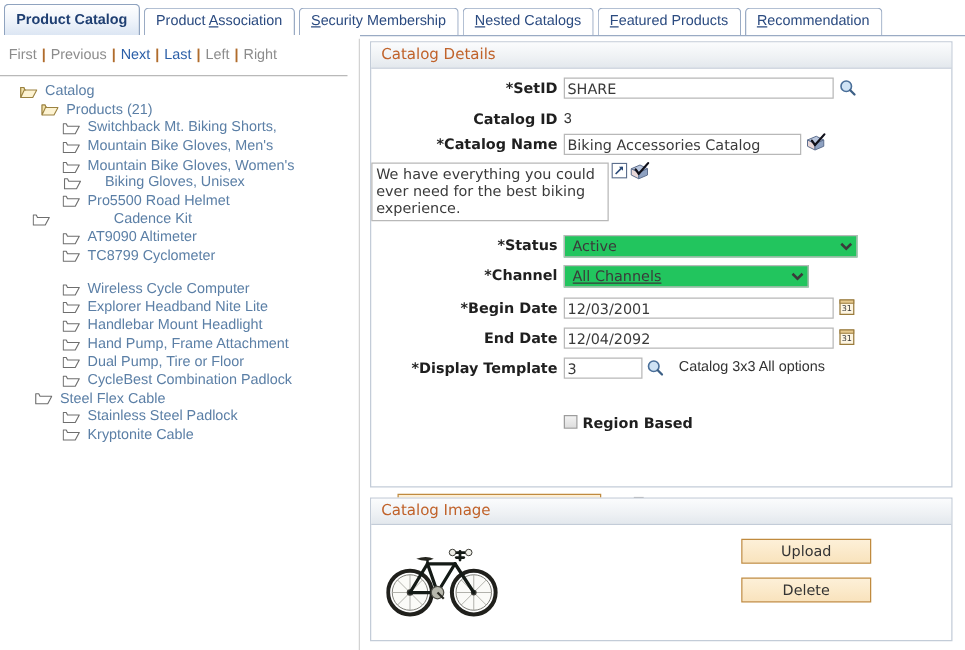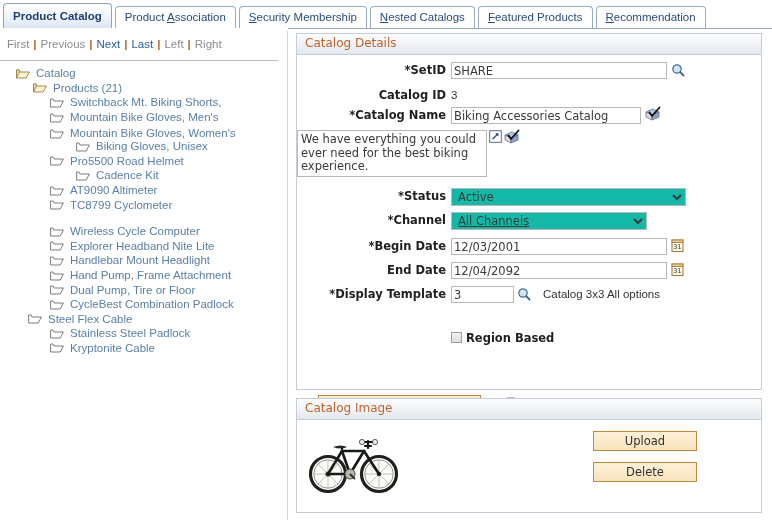--- a/index.html
+++ b/index.html
@@ -111,21 +111,21 @@
     font-family:"DejaVu Sans","Liberation Sans",sans-serif;
     font-size:11.5px;
     color:#3a3a3a;
     padding:1px 2px;
     box-sizing:border-box;
     outline:none;
   }
   input.t{height:17px;line-height:15px;}
   textarea.t{resize:none;line-height:13.5px;padding:2px 3px;}
   select.s{
-    border:1px solid #b8b8b8;background:#14b8a6;
+    border:1px solid #b8b8b8;background:#22c55e;
     font-family:"DejaVu Sans","Liberation Sans",sans-serif;
     font-size:11.5px;color:#3a3a3a;height:18px;
     box-sizing:border-box;padding-left:2px;
   }
 
   
   .iconbtn{display:inline-block;vertical-align:top;cursor:pointer;line-height:0;}
 
   .btn{
     border:1px solid #c08a3e;
@@ -204,37 +204,37 @@
           <span class="lbl">Mountain Bike Gloves, Men's</span>
         </div>
         <div class="tnode" style="padding-left: 50px; align-items: flex-end;">
           <span class="ico-folder">
             <svg width="14" height="11" viewBox="0 0 14 11">
               <path d="M0.6 2 L0.6 10 L10.2 10 L13.4 4 L4 4 L3 2 Z" fill="#ffffff" stroke="#6e6e6e" stroke-width="0.9" stroke-linejoin="round"></path>
             </svg>
           </span>
           <span class="lbl">Mountain Bike Gloves, Women's</span>
         </div>
-        <div class="tnode" style="padding-left: 76px;">
+        <div class="tnode" style="padding-left: 51px; gap: 13px;">
           <span class="ico-folder">
             <svg width="14" height="11" viewBox="0 0 14 11">
               <path d="M0.6 2 L0.6 10 L10.2 10 L13.4 4 L4 4 L3 2 Z" fill="#ffffff" stroke="#6e6e6e" stroke-width="0.9" stroke-linejoin="round"></path>
             </svg>
           </span>
           <span class="lbl">Biking Gloves, Unisex</span>
         </div>
         <div class="tnode" style="padding-left: 50px;">
           <span class="ico-folder">
             <svg width="14" height="11" viewBox="0 0 14 11">
               <path d="M0.6 2 L0.6 10 L10.2 10 L13.4 4 L4 4 L3 2 Z" fill="#ffffff" stroke="#6e6e6e" stroke-width="0.9" stroke-linejoin="round"></path>
             </svg>
           </span>
           <span class="lbl">Pro5500 Road Helmet</span>
         </div>
-        <div class="tnode" style="padding-left: 76px;">
+        <div class="tnode" style="padding-left: 26px; gap: 45px;">
           <span class="ico-folder">
             <svg width="14" height="11" viewBox="0 0 14 11">
               <path d="M0.6 2 L0.6 10 L10.2 10 L13.4 4 L4 4 L3 2 Z" fill="#ffffff" stroke="#6e6e6e" stroke-width="0.9" stroke-linejoin="round"></path>
             </svg>
           </span>
           <span class="lbl">Cadence Kit</span>
         </div>
         <div class="tnode" style="padding-left: 50px;">
           <span class="ico-folder">
             <svg width="14" height="11" viewBox="0 0 14 11">

